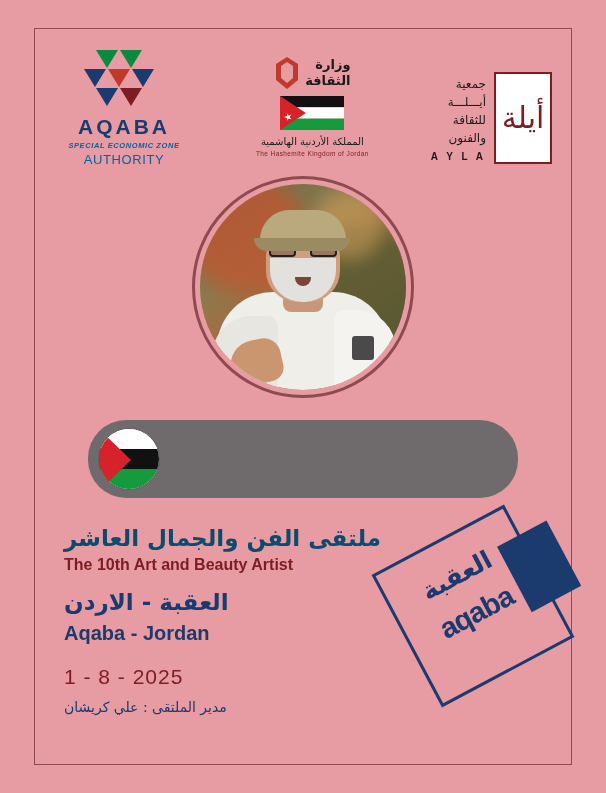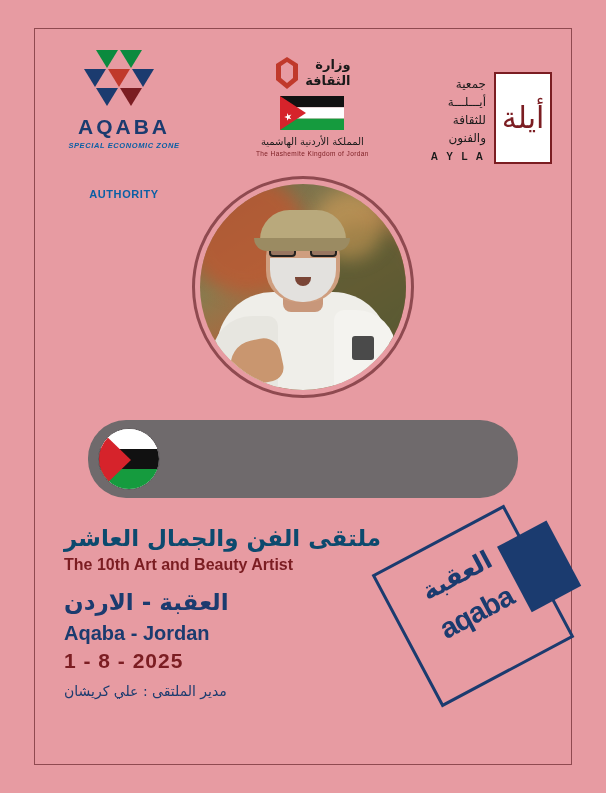--- a/index.html
+++ b/index.html
@@ -38,22 +38,22 @@
   .aqaba-mark { width: 92px; height: 62px; margin: 0 auto 6px; }
   .aqaba-name {
     font-size: 21px; font-weight: bold; color: #1b3b6f;
     letter-spacing: 3px; line-height: 1;
   }
   .aqaba-sub1 {
     font-size: 7.5px; font-weight: bold; color: #0b5fa5;
     letter-spacing: .6px; margin-top: 4px; line-height: 1.35; font-style: italic;
   }
   .aqaba-sub2 {
-    font-size: 11px; font-weight: bold; color: #0b5fa5;
-    letter-spacing: .6px; line-height: 1.35; margin-top: 36px;
+    font-size: 13px; font-weight: normal; color: #0b5fa5;
+    letter-spacing: .6px; line-height: 1.35;
   }
 
   
   .ayla-logo {
     display: flex; align-items: center; gap: 8px;
     margin-top: 24px;
   }
   .ayla-text-ar {
     text-align: right; direction: rtl;
     font-size: 12px; color: #1a1a1a; line-height: 1.5;
@@ -206,22 +206,22 @@
   }
   .f-place-ar {
     direction: rtl; text-align: left;
     font-size: 23px; font-weight: bold; color: #1b3b6f;
     font-family: "DejaVu Sans", sans-serif; margin-top: 14px; line-height: 1.3;
   }
   .f-place-en {
     font-size: 20px; font-weight: bold; color: #1b3b6f; margin-top: 4px;
   }
   .f-date {
-    font-size: 21px; font-weight: bold; color: #7b1d22;
-    margin-top: 4px; letter-spacing: 1px;
+    font-size: 21px; font-weight: normal; color: #7b1d22;
+    margin-top: 20px; letter-spacing: 1px;
   }
   .f-mgr-ar {
     direction: rtl; text-align: left;
     font-size: 14px; color: #1b3b6f; margin-top: 10px;
     font-family: "DejaVu Sans", sans-serif;
   }
   .f-mgr-en {
     font-size: 11px; font-weight: bold; color: #1b3b6f; margin-top: 3px;
   }
 

